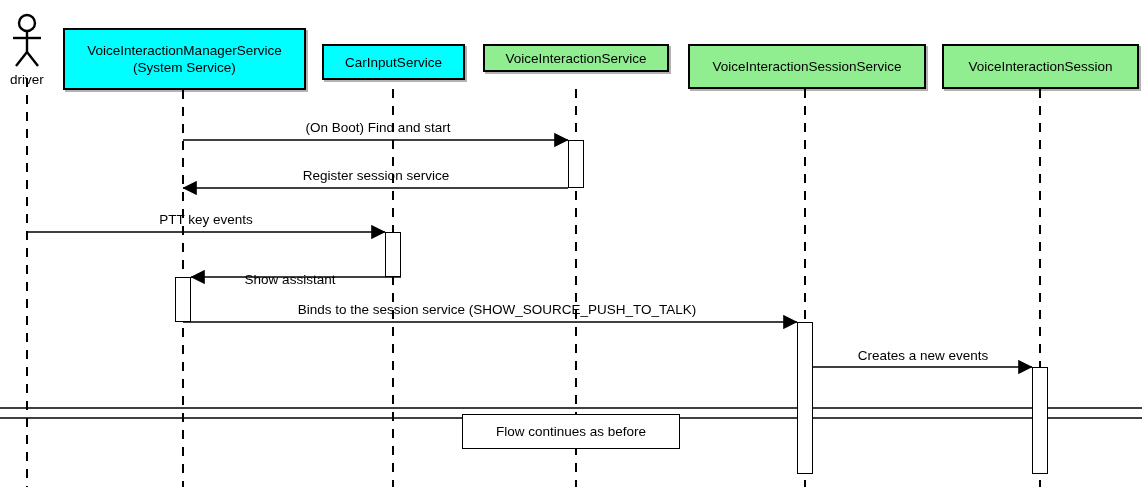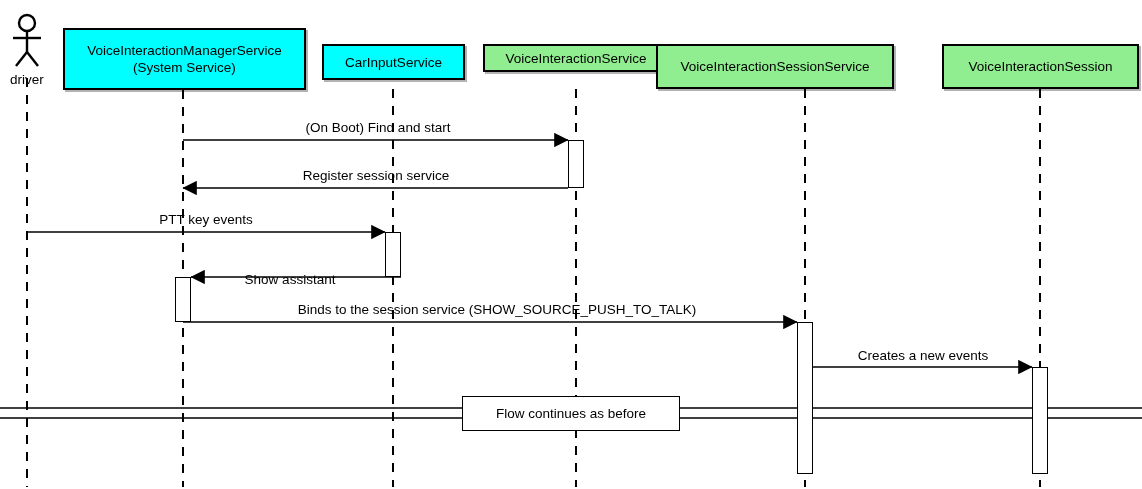--- a/index.html
+++ b/index.html
@@ -62,20 +62,21 @@
     box-sizing: border-box;
     border: 1.5px solid #000000;
     background: #ffffff;
     display: flex;
     align-items: center;
     justify-content: center;
     font-size: 13.5px;
     color: #000000;
     white-space: nowrap;
     z-index: 7;
+    margin-top: 18px;
   }
   .activation {
     position: absolute;
     box-sizing: border-box;
     border: 1.2px solid #000000;
     background: #ffffff;
     z-index: 3;
   }
 </style>
 </head>
@@ -128,21 +129,21 @@
       <div class="participant-box" style="left: 322px; top: 44px; width: 143px; height: 36px; background: rgb(0, 255, 255);">
         <div>
           <div>CarInputService</div>
         </div>
       </div>
       <div class="participant-box" style="left: 483px; top: 44px; width: 186px; height: 28px; background: rgb(144, 238, 144);">
         <div>
           <div>VoiceInteractionService</div>
         </div>
       </div>
-      <div class="participant-box" style="left: 656px; top: 44px; width: 238px; height: 45px; background: rgb(144, 238, 144);">
+      <div class="participant-box" style="left: 688px; top: 44px; width: 238px; height: 45px; background: rgb(144, 238, 144);">
         <div>
           <div>VoiceInteractionSessionService</div>
         </div>
       </div>
       <div class="participant-box" style="left: 942px; top: 44px; width: 197px; height: 45px; background: rgb(144, 238, 144);">
         <div>
           <div>VoiceInteractionSession</div>
         </div>
       </div>
     </div>

